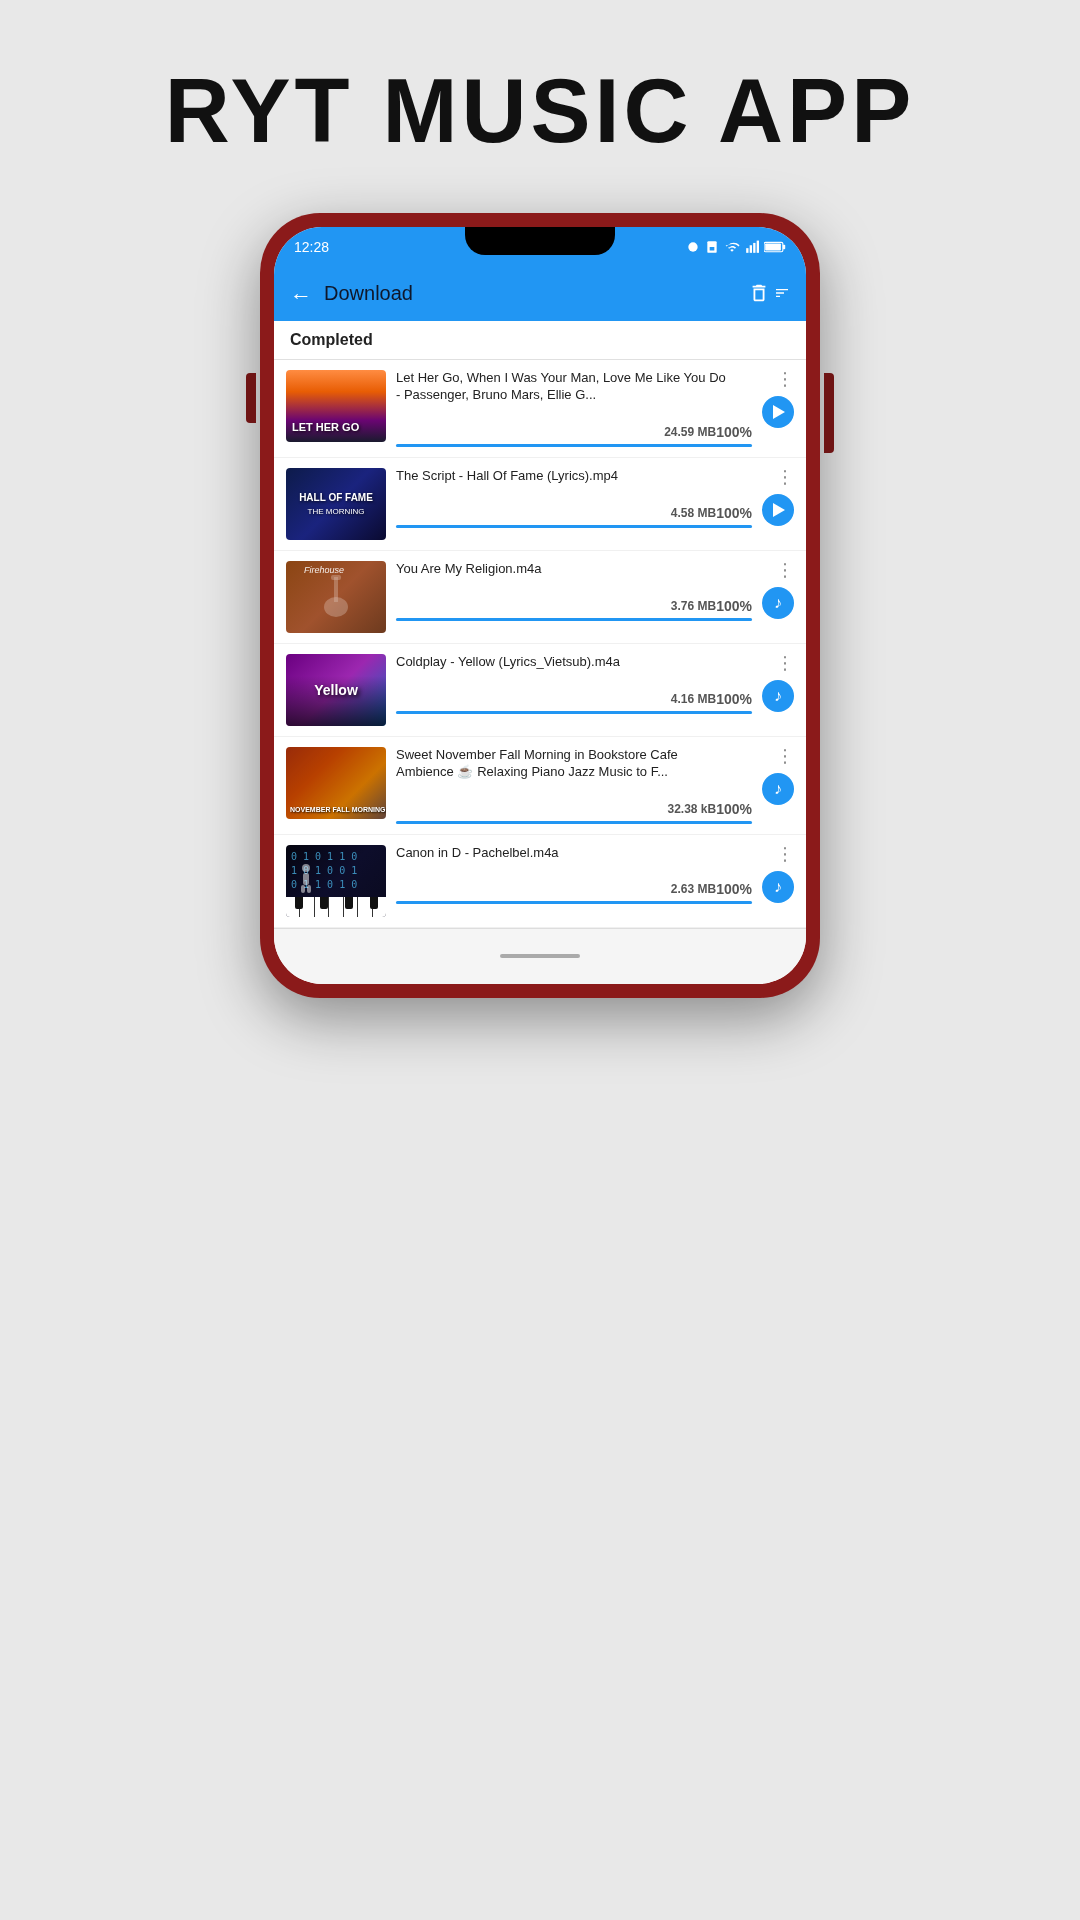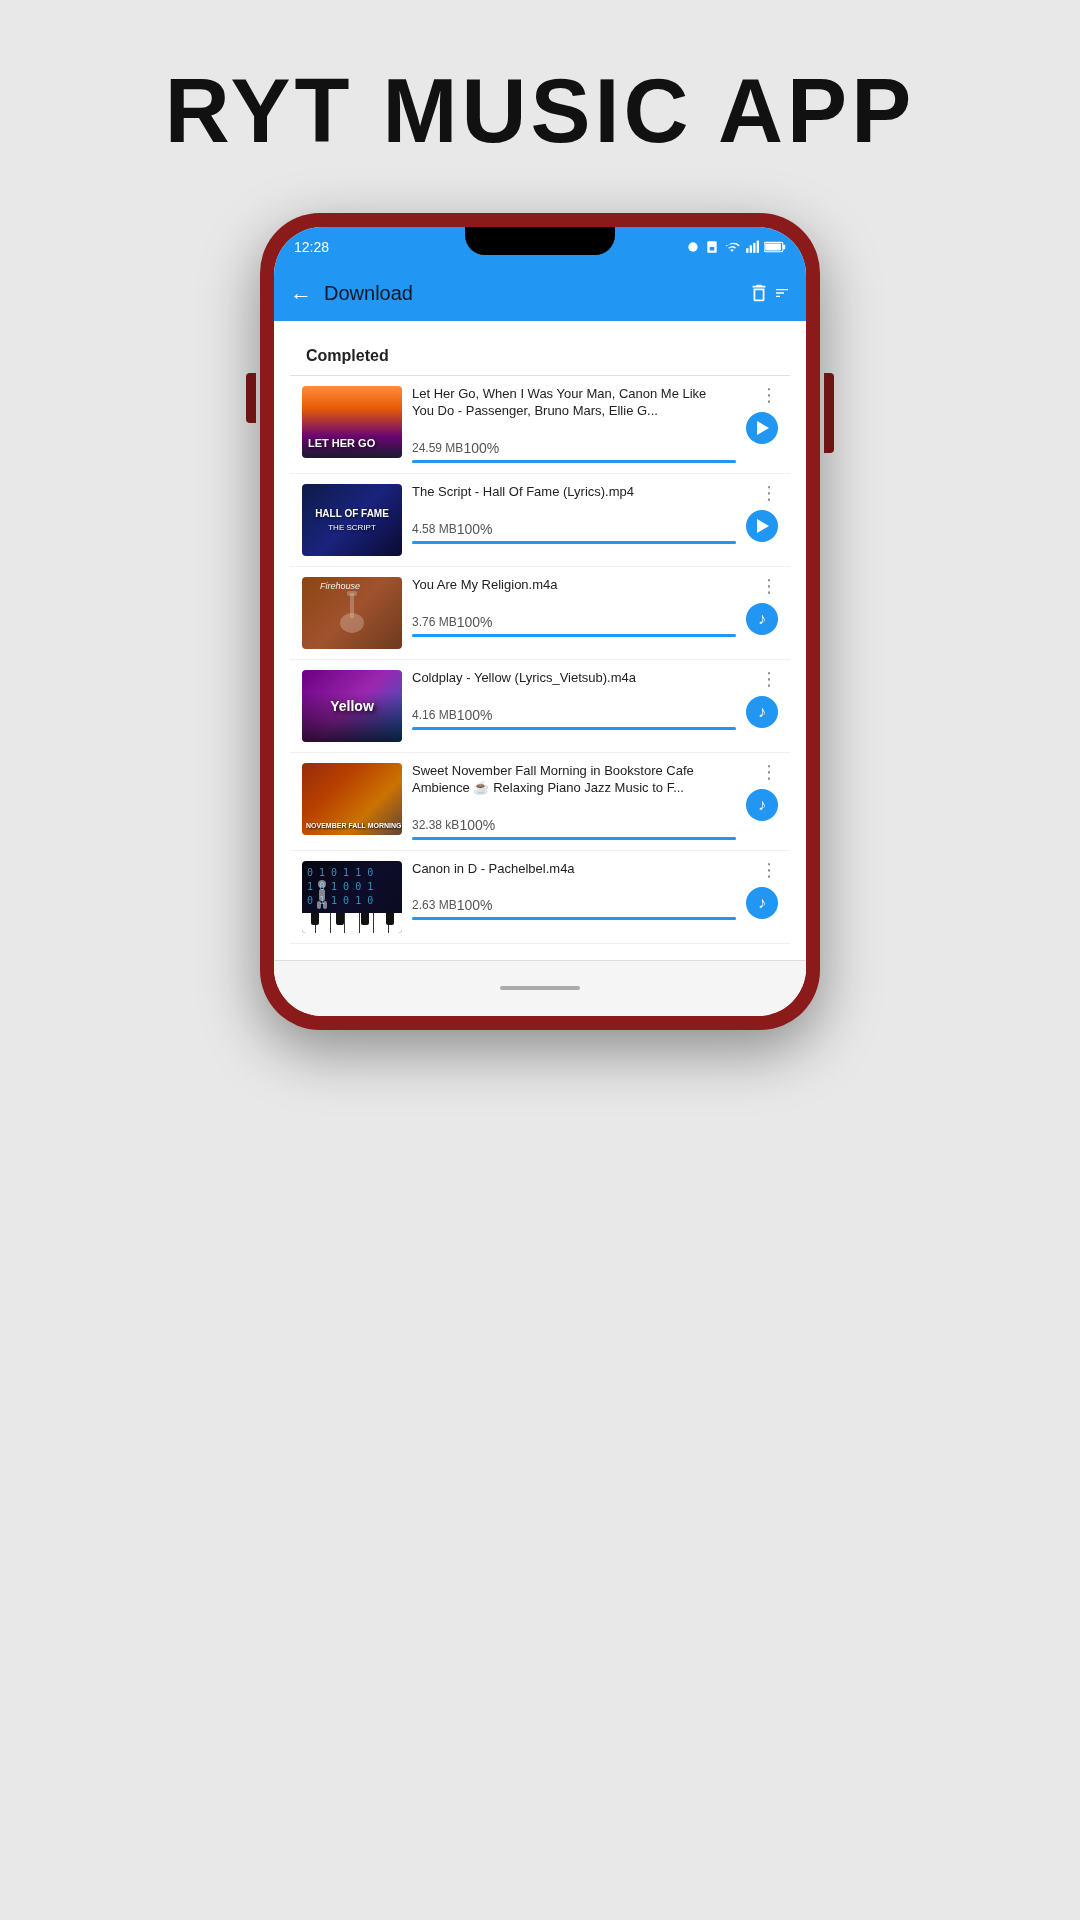--- a/index.html
+++ b/index.html
@@ -128,21 +128,21 @@
 
     .back-arrow {
       color: white;
       font-size: 22px;
       cursor: pointer;
     }
 
     
     .content {
       background: #fff;
-      padding: 16px;
+      padding: 0;
     }
 
     .section-header {
       padding: 10px 16px;
       font-size: 16px;
       font-weight: bold;
       color: #222;
       border-bottom: 1px solid #e0e0e0;
     }
 
@@ -256,22 +256,23 @@
       font-size: 13px;
       color: #222;
       line-height: 1.3;
       margin-bottom: 6px;
       padding-right: 24px;
     }
 
     .item-progress-row {
       display: flex;
       align-items: center;
-      justify-content: flex-start;
+      justify-content: flex-end;
       margin-top: 20px;
+      font-weight: bold;
     }
 
     .item-size {
       font-size: 12px;
       color: #555;
     }
 
     .item-percent {
       font-size: 14px;
       color: #555;
@@ -431,41 +432,41 @@
     <div class="content">
 
       <div class="section-header">Completed</div>
 
       <div class="download-item">
         <div class="item-thumbnail thumb-1">
           <div style="width:100%;height:100%;background:linear-gradient(to bottom, #ff8c42 0%, #e85d04 30%, #6a0572 70%, #1a1a2e 100%);"></div>
           <div class="thumb-1-text">LET HER GO</div>
         </div>
         <div class="item-info">
-          <div class="item-title">Let Her Go, When I Was Your Man, Canon Me Like You Do - Passenger, Bruno Mars, Ellie G...</div>
+          <div class="item-title">Let Her Go, When I Was Your Man, Love Me Like You Do - Passenger, Bruno Mars, Ellie G...</div>
           <div class="item-progress-row">
             <span class="item-size">24.59 MB</span>
             <span class="item-percent">100%</span>
           </div>
           <div class="progress-bar-container">
             <div class="progress-bar-fill" style="width:100%"></div>
           </div>
         </div>
         <div class="item-right">
           <span class="more-icon">⋮</span>
           <div class="action-btn">
             <div class="play-triangle"></div>
           </div>
         </div>
       </div>
 
       <div class="download-item">
         <div class="item-thumbnail thumb-2">
           <div style="width:100%;height:100%;background:linear-gradient(135deg,#0d1b4a,#1a237e,#0a0a30);"></div>
-          <div class="thumb-2-text">HALL OF FAME<br><span style="font-size:8px;font-weight:400;">THE SCRIPT</span></div>
+          <div class="thumb-2-text">HALL OF FAME<br><span style="font-size:8px;font-weight:400;">THE MORNING</span></div>
         </div>
         <div class="item-info">
           <div class="item-title">The Script - Hall Of Fame (Lyrics).mp4</div>
           <div class="item-progress-row">
             <span class="item-size">4.58 MB</span>
             <span class="item-percent">100%</span>
           </div>
           <div class="progress-bar-container">
             <div class="progress-bar-fill" style="width:100%"></div>
           </div>

